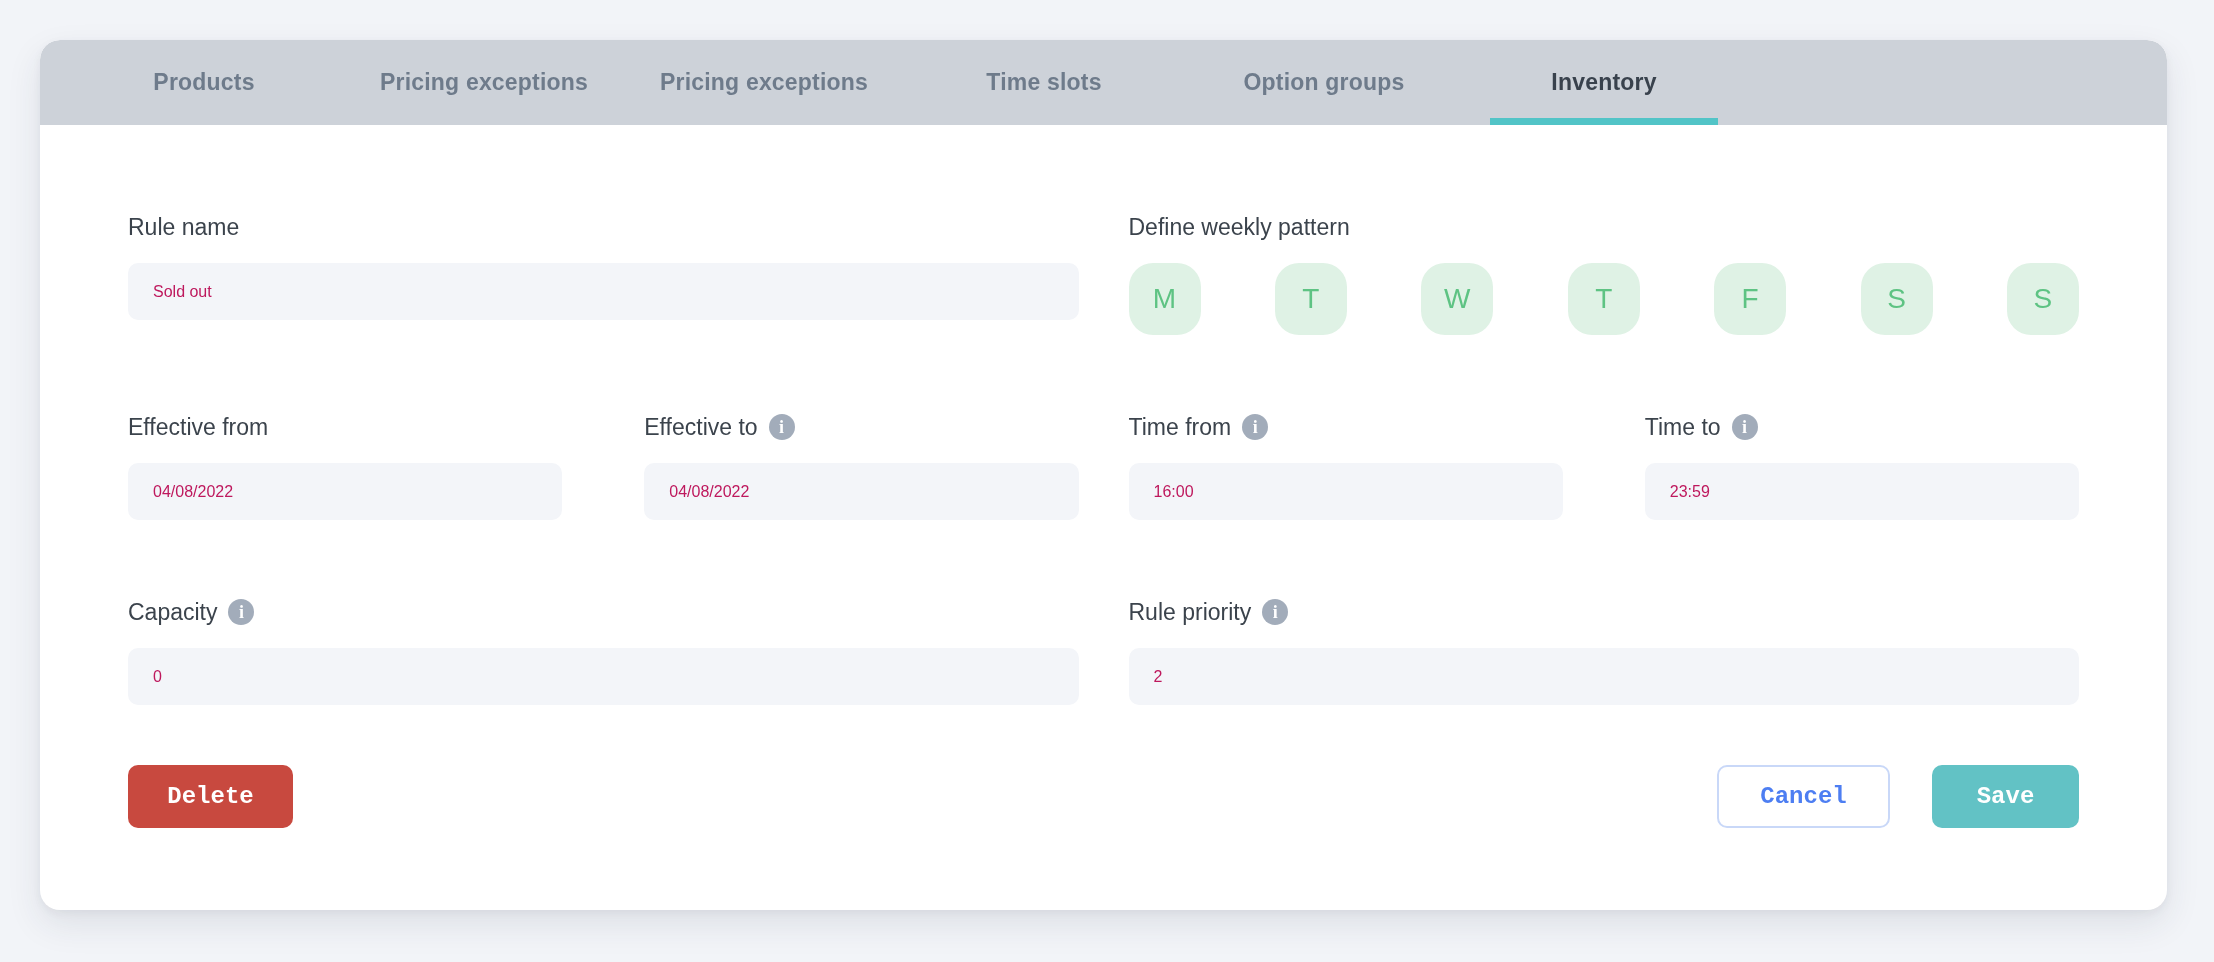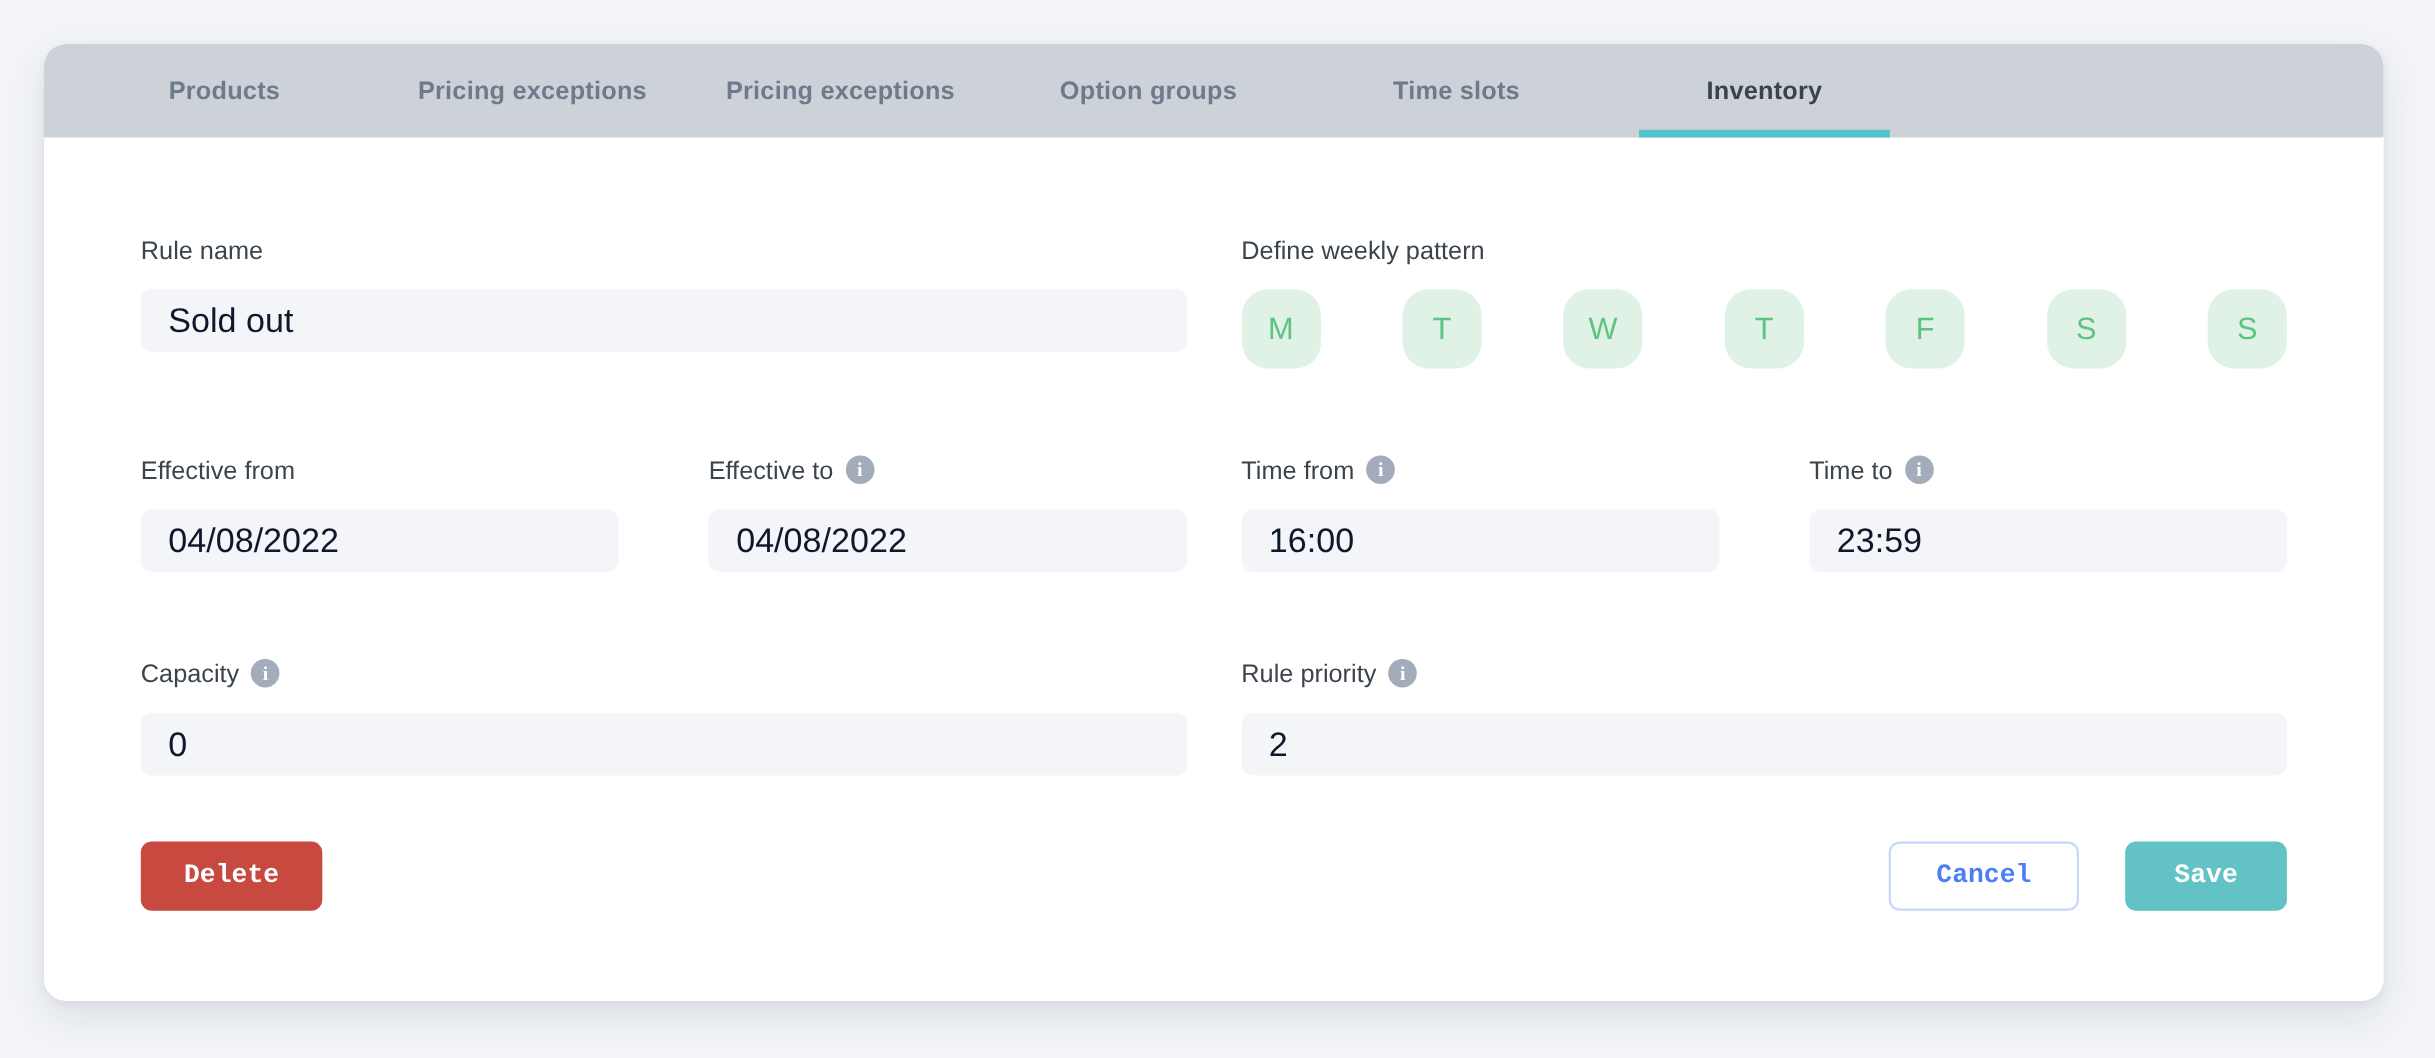--- a/index.html
+++ b/index.html
@@ -79,22 +79,22 @@
   }
   .input {
     display: block;
     width: 100%;
     height: 57px;
     background: #f3f5f9;
     border: none;
     border-radius: 10px;
     padding: 0 25px;
     font-family: "Liberation Sans", sans-serif;
-    font-size: 31px;
-    color: #0f172a;
+    font-size: 16px;
+    color: #be185d;
     outline: none;
   }
   
   .days {
     display: flex;
     justify-content: space-between;
   }
   .day {
     width: 72px; height: 72px;
     border: none;
@@ -142,22 +142,22 @@
 </style>
 </head>
 <body>
 
 <div class="card">
 
   <div class="tabbar">
     <div class="tab">Products</div>
     <div class="tab">Pricing exceptions</div>
     <div class="tab">Pricing exceptions</div>
+    <div class="tab">Time slots</div>
     <div class="tab">Option groups</div>
-    <div class="tab">Time slots</div>
     <div class="tab active">Inventory</div>
   </div>
 
   <div class="form">
 
     <div class="row row1">
       <div>
         <div class="label">
           <span>Rule name</span>
         </div>

